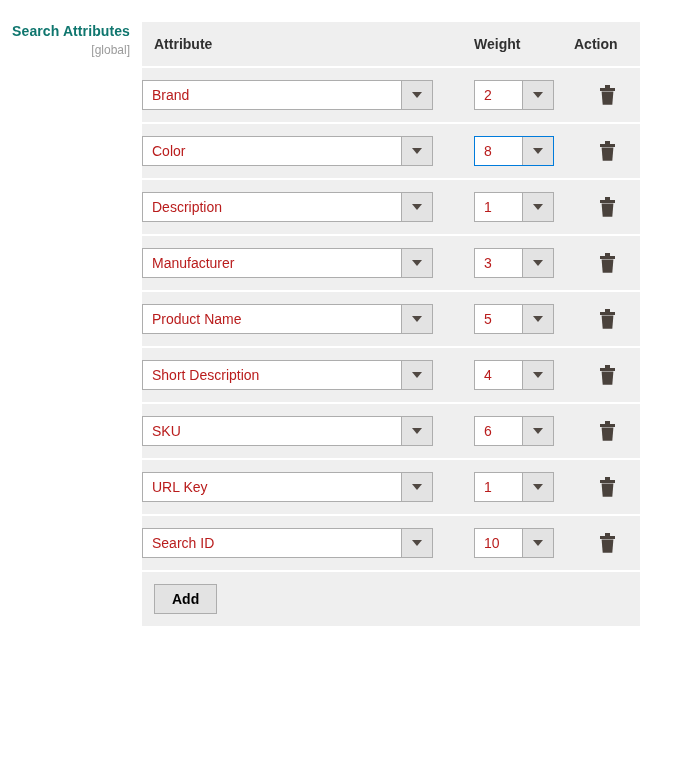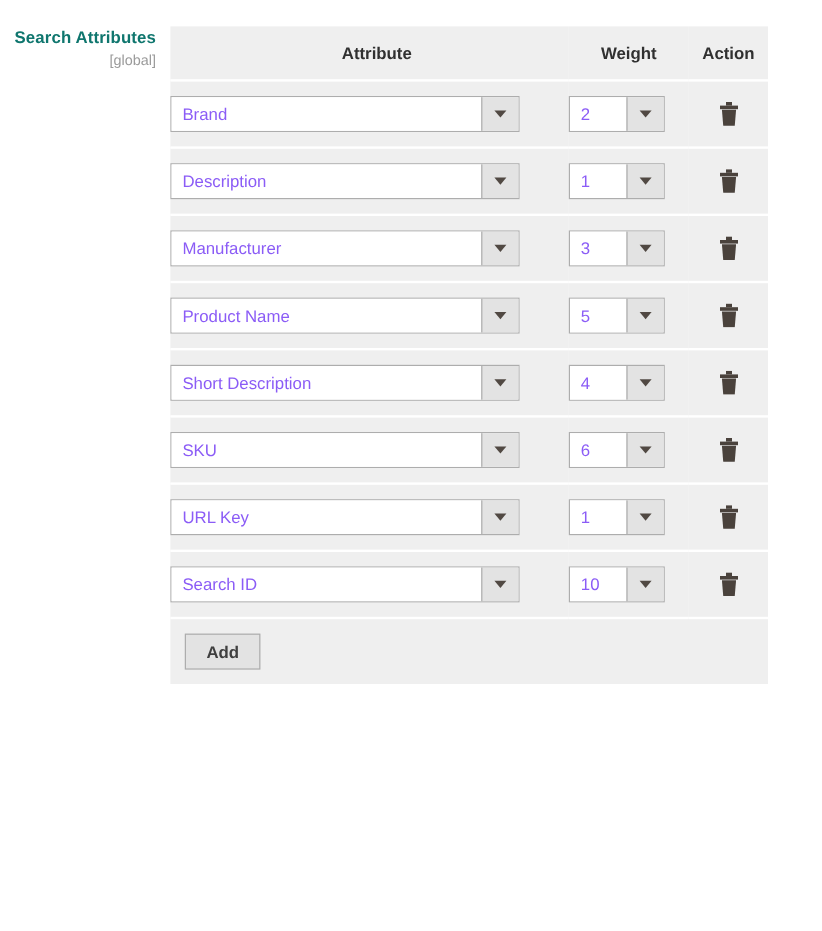--- a/index.html
+++ b/index.html
@@ -57,21 +57,21 @@
   table.attr-table {
     border-collapse: collapse;
     width: 486px;
     table-layout: fixed;
   }
   table.attr-table thead th {
     background: #efefef;
     font-size: 14px;
     font-weight: bold;
     color: #303030;
-    text-align: center;
+    text-align: left;
     padding: 12px 0 12px 0;
     border: none;
     height: 20px;
     vertical-align: middle;
   }
   th.col-attribute { width: 320px; padding-left: 12px !important; }
   th.col-weight    { width: 100px; }
   th.col-action    { width: 66px; text-align: left; }
 
   table.attr-table tbody td {
@@ -100,21 +100,21 @@
   .select.focused {
     border: 1px solid #007bdb;
     box-shadow: 0 0 0 1px #007bdb inset;
   }
   .select .sel-value {
     flex: 1 1 auto;
     display: flex;
     align-items: center;
     padding-left: 9px;
     font-size: 14px;
-    color: #8b5cf6;
+    color: #b91c1c;
     background: #ffffff;
     overflow: hidden;
     white-space: nowrap;
   }
   .select .sel-arrow {
     flex: 0 0 30px;
     width: 30px;
     background: #e3e3e3;
     border-left: 1px solid #adadad;
     display: flex;
@@ -148,21 +148,21 @@
   .add-row td {
     background: #efefef;
     border-top: 2px solid #ffffff;
     padding: 12px;
   }
   .add-button {
     display: inline-block;
     background: #e3e3e3;
     border: 1px solid #adadad;
     border-radius: 0;
-    color: #404040;
+    color: #000000;
     font-family: "Liberation Sans", sans-serif;
     font-size: 14px;
     font-weight: bold;
     padding: 6px 17px;
     cursor: pointer;
     line-height: 16px;
   }
 
   
   .note {
@@ -213,20 +213,39 @@
                 </span>
               </div></td>
             <td class="cell-action"><button class="trash-btn"><span><svg width="17" height="20" viewBox="0 0 17 20" xmlns="http://www.w3.org/2000/svg" aria-hidden="true">
                     <rect x="6" y="0" width="5" height="3" fill="#4a423c"></rect>
                     <rect x="1" y="3" width="15" height="3" fill="#4a423c"></rect>
                     <path d="M2.6 6.5 h11.8 l-1.1 13.2 h-9.6 z" fill="#4a423c"></path>
                   </svg></span></button></td>
           </tr>
           <tr>
             <td class="cell-attribute"><div class="select attribute-select">
+                <span class="sel-value">Color</span>
+                <span class="sel-arrow">
+                  <span class="caret"></span>
+                </span>
+              </div></td>
+            <td class="cell-weight"><div class="select weight-select focused">
+                <span class="sel-value">8</span>
+                <span class="sel-arrow">
+                  <span class="caret"></span>
+                </span>
+              </div></td>
+            <td class="cell-action"><button class="trash-btn"><span><svg width="17" height="20" viewBox="0 0 17 20" xmlns="http://www.w3.org/2000/svg" aria-hidden="true">
+                    <rect x="6" y="0" width="5" height="3" fill="#4a423c"></rect>
+                    <rect x="1" y="3" width="15" height="3" fill="#4a423c"></rect>
+                    <path d="M2.6 6.5 h11.8 l-1.1 13.2 h-9.6 z" fill="#4a423c"></path>
+                  </svg></span></button></td>
+          </tr>
+          <tr>
+            <td class="cell-attribute"><div class="select attribute-select">
                 <span class="sel-value">Description</span>
                 <span class="sel-arrow">
                   <span class="caret"></span>
                 </span>
               </div></td>
             <td class="cell-weight"><div class="select weight-select">
                 <span class="sel-value">1</span>
                 <span class="sel-arrow">
                   <span class="caret"></span>
                 </span>

